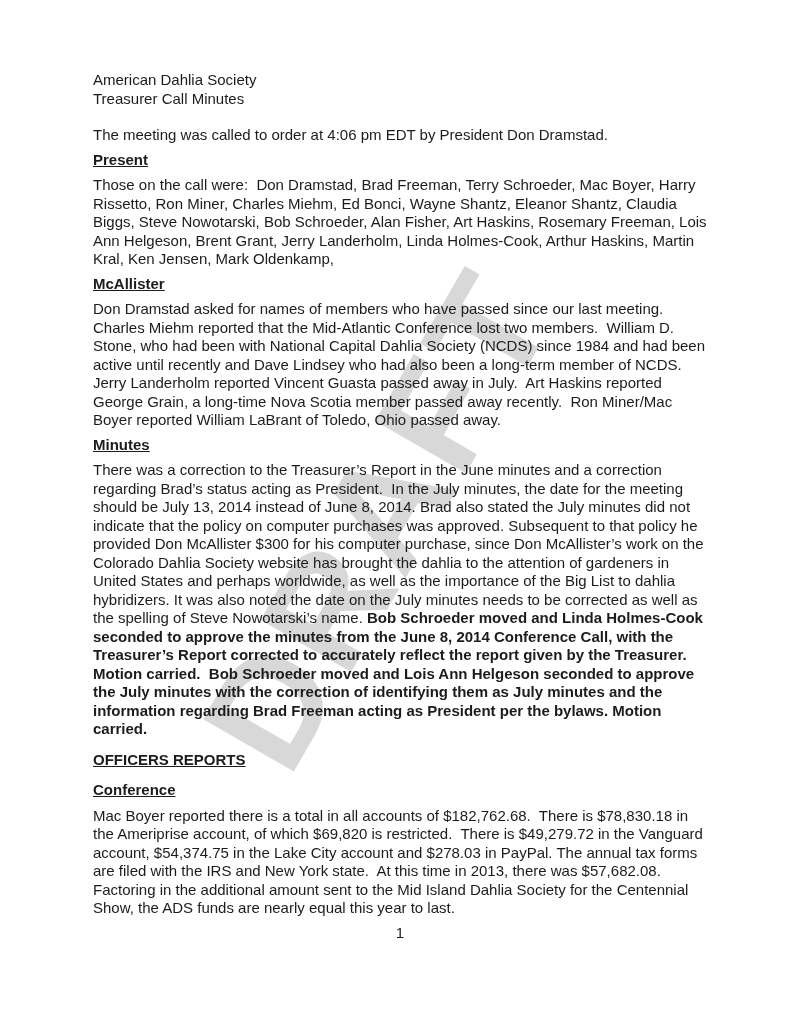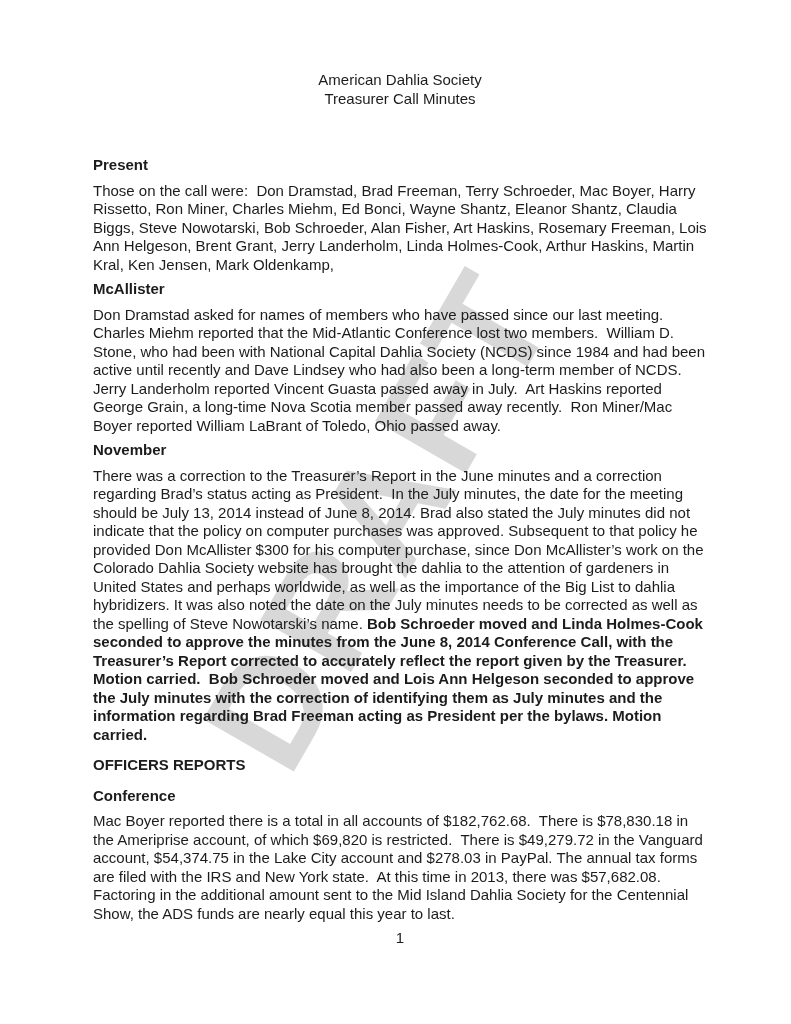--- a/index.html
+++ b/index.html
@@ -27,50 +27,52 @@
     z-index: 0;
     user-select: none;
   }
   .content {
     position: absolute;
     left: 93px;
     top: 71px;
     width: 614px;
     z-index: 1;
   }
-  .title-block { margin: 0 0 48px 0; text-align: center; }
+  .title-block { margin: 0 0 18px 0; }
   .title-block div { margin: 0; }
   .para { margin: 0; white-space: pre-wrap; }
   .heading {
     font-weight: bold;
+    text-decoration: underline;
     margin: 6px 0 7px 0;
   }
   .heading.major { margin-top: 12px; }
   .bold { font-weight: bold; }
   .page-number { text-align: center; margin-top: 6px; }
 </style>
 </head>
 <body>
 
 <div class="page">
   <div class="watermark">DRAFT</div>
 
   <div class="content">
     <div class="title-block">
       <div>American Dahlia Society</div>
       <div>Treasurer Call Minutes</div>
     </div>
 
+    <p class="para intro">The meeting was called to order at 4:06 pm EDT by President Don Dramstad.</p>
 
     <div id="sections">
         <div class="heading">Present</div>
         <p class="para"><span>Those on the call were:  Don Dramstad, Brad Freeman, Terry Schroeder, Mac Boyer, Harry Rissetto, Ron Miner, Charles Miehm, Ed Bonci, Wayne Shantz, Eleanor Shantz, Claudia Biggs, Steve Nowotarski, Bob Schroeder, Alan Fisher, Art Haskins, Rosemary Freeman, Lois Ann Helgeson, Brent Grant, Jerry Landerholm, Linda Holmes-Cook, Arthur Haskins, Martin Kral, Ken Jensen, Mark Oldenkamp,</span></p>
         <div class="heading">McAllister</div>
         <p class="para"><span>Don Dramstad asked for names of members who have passed since our last meeting. Charles Miehm reported that the Mid-Atlantic Conference lost two members.  William D. Stone, who had been with National Capital Dahlia Society (NCDS) since 1984 and had been active until recently and Dave Lindsey who had also been a long-term member of NCDS.  Jerry Landerholm reported Vincent Guasta passed away in July.  Art Haskins reported George Grain, a long-time Nova Scotia member passed away recently.  Ron Miner/Mac Boyer reported William LaBrant of Toledo, Ohio passed away.</span></p>
-        <div class="heading">November</div>
+        <div class="heading">Minutes</div>
         <p class="para"><span>There was a correction to the Treasurer’s Report in the June minutes and a correction regarding Brad’s status acting as President.  In the July minutes, the date for the meeting should be July 13, 2014 instead of June 8, 2014. Brad also stated the July minutes did not indicate that the policy on computer purchases was approved. Subsequent to that policy he provided Don McAllister $300 for his computer purchase, since Don McAllister’s work on the Colorado Dahlia Society website has brought the dahlia to the attention of gardeners in United States and perhaps worldwide, as well as the importance of the Big List to dahlia hybridizers. It was also noted the date on the July minutes needs to be corrected as well as the spelling of Steve Nowotarski’s name. </span><span class="bold">Bob Schroeder moved and Linda Holmes-Cook seconded to approve the minutes from the June 8, 2014 Conference Call, with the Treasurer’s Report corrected to accurately reflect the report given by the Treasurer.  Motion carried.  Bob Schroeder moved and Lois Ann Helgeson seconded to approve the July minutes with the correction of identifying them as July minutes and the information regarding Brad Freeman acting as President per the bylaws. Motion carried.</span></p>
         <div class="heading major">OFFICERS REPORTS</div>
         <div class="heading major">Conference</div>
         <p class="para"><span>Mac Boyer reported there is a total in all accounts of $182,762.68.  There is $78,830.18 in the Ameriprise account, of which $69,820 is restricted.  There is $49,279.72 in the Vanguard account, $54,374.75 in the Lake City account and $278.03 in PayPal. The annual tax forms are filed with the IRS and New York state.  At this time in 2013, there was $57,682.08.  Factoring in the additional amount sent to the Mid Island Dahlia Society for the Centennial Show, the ADS funds are nearly equal this year to last.</span></p>
       </div>
 
     <div class="page-number">1</div>
   </div>
 </div>
 

